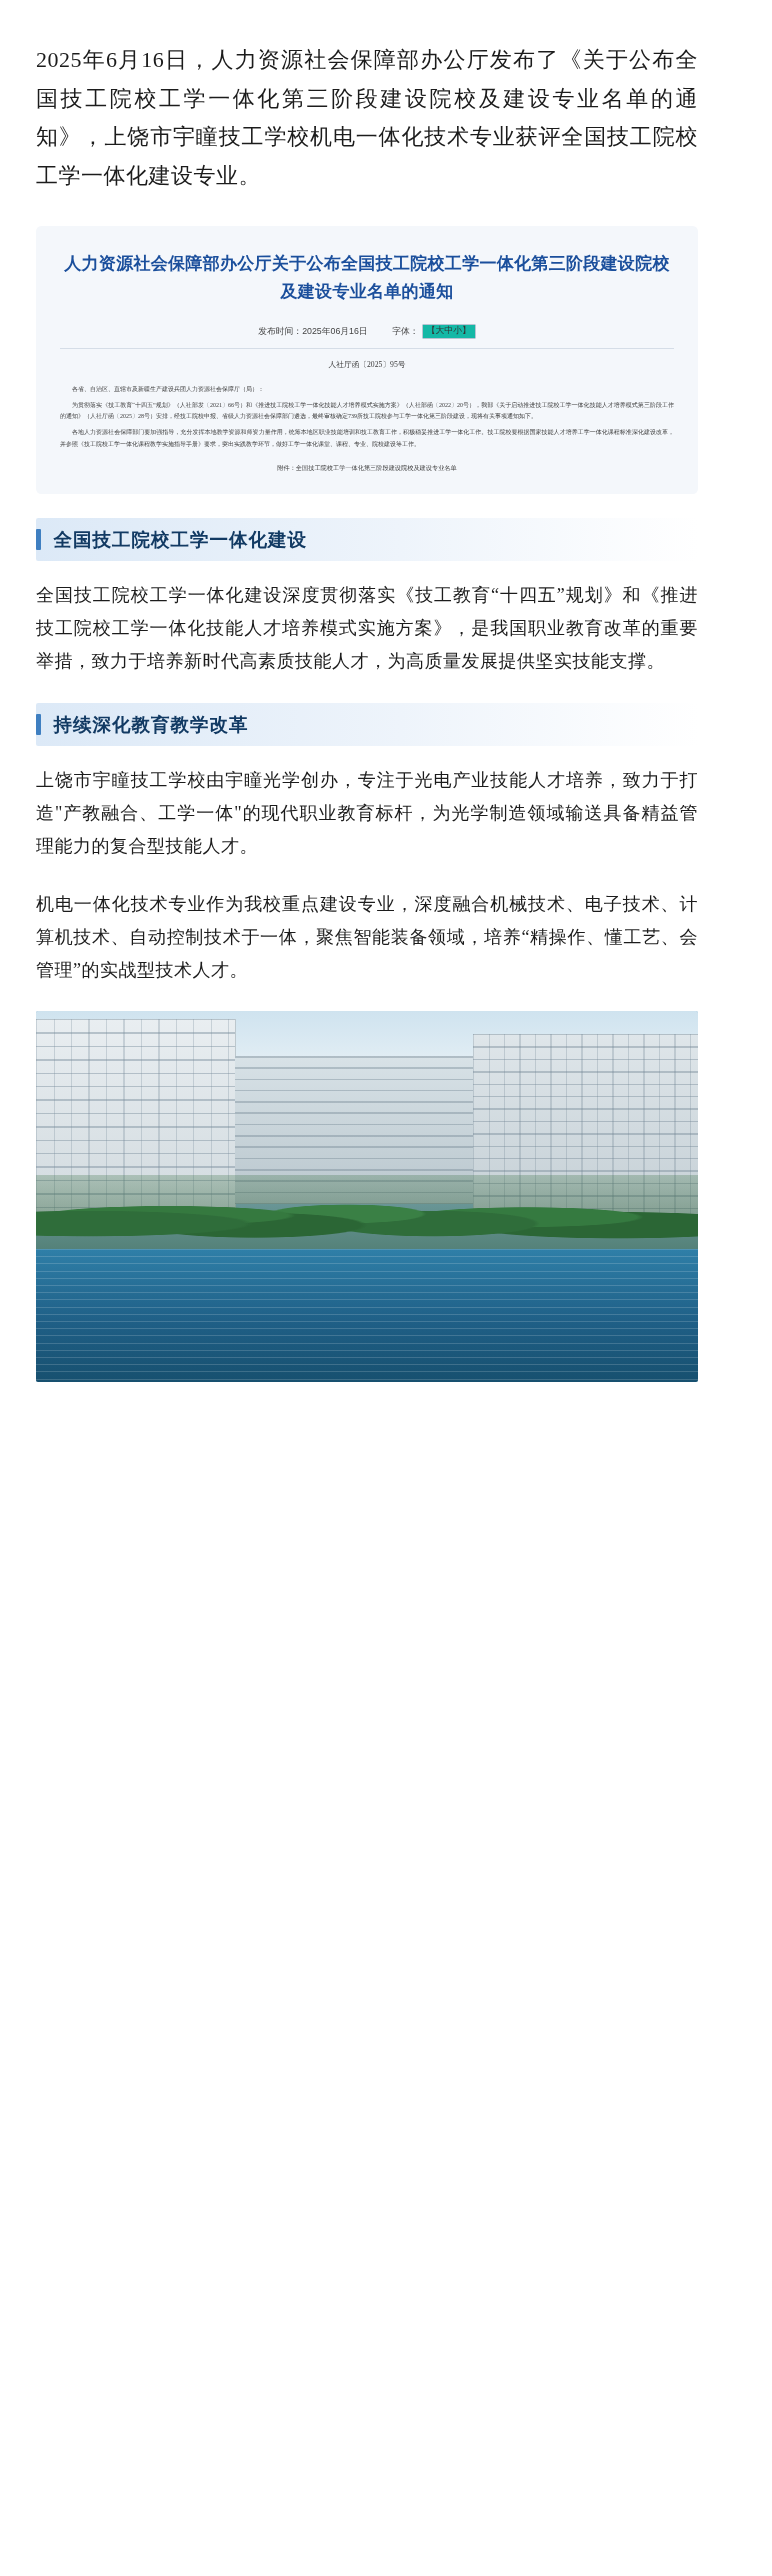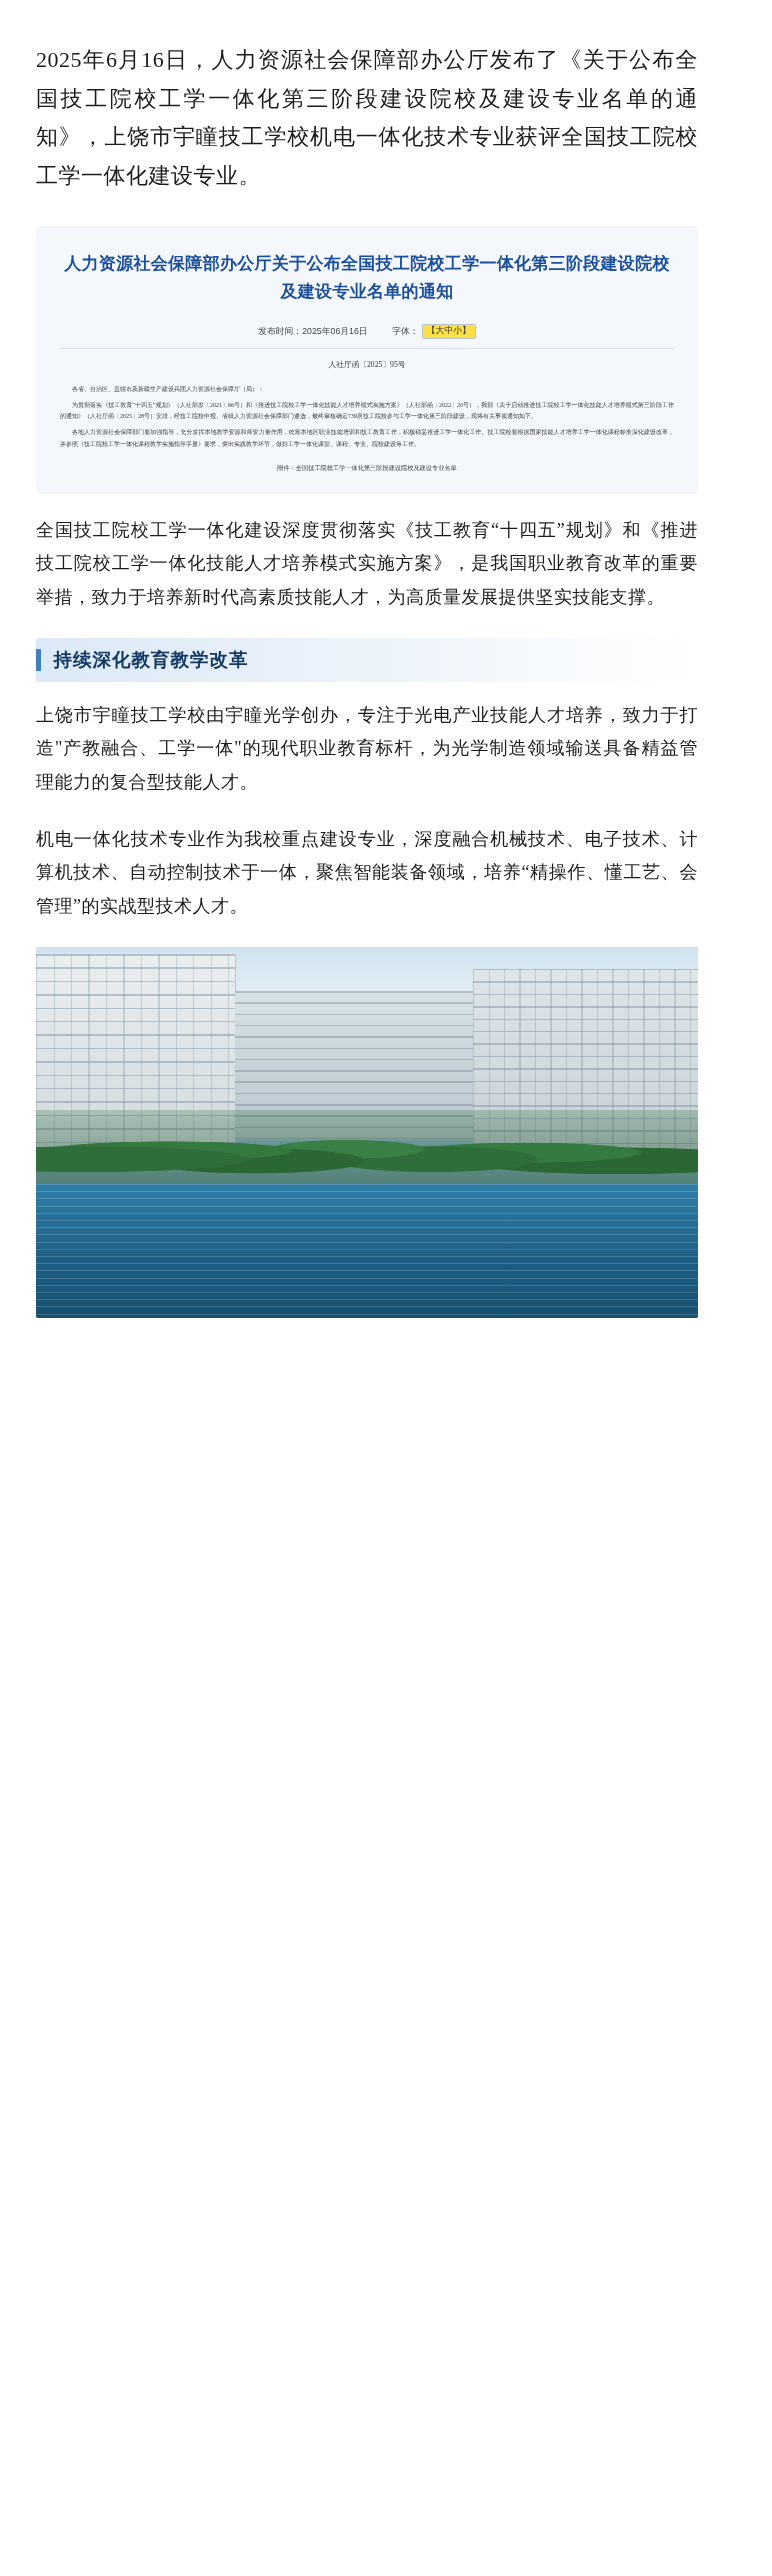--- a/index.html
+++ b/index.html
@@ -57,21 +57,21 @@
     font-family: "Liberation Sans", "DejaVu Sans", sans-serif;
   }
   .notice-meta .sep { display: inline-block; width: 19.6px; }
   .notice-meta .fontbox {
     display: inline-block;
     border: 0.5px solid #b9c4d2;
     border-radius: 1.5px;
     padding: 0.5px 4.1px;
     margin-left: 3.1px;
     color: #333;
-    background: #fde047;
+    background: #14b8a6;
   }
   .notice-rule {
     height: 0.5px;
     background: #d5dde7;
     margin: 9.3px 0 11.3px 0;
   }
   .notice-docnum {
     text-align: center;
     font-size: 7.7px;
     color: #3a3a3a;
@@ -267,20 +267,24 @@
     <div class="notice-body">
       <p>各省、自治区、直辖市及新疆生产建设兵团人力资源社会保障厅（局）：</p>
       <p>为贯彻落实《技工教育“十四五”规划》（人社部发〔2021〕66号）和《推进技工院校工学一体化技能人才培养模式实施方案》（人社部函〔2022〕20号），我部《关于启动推进技工院校工学一体化技能人才培养模式第三阶段工作的通知》（人社厅函〔2025〕28号）安排，经技工院校申报、省级人力资源社会保障部门遴选，最终审核确定739所技工院校参与工学一体化第三阶段建设，现将有关事项通知如下。</p>
       <p>各地人力资源社会保障部门要加强指导，充分发挥本地教学资源和师资力量作用，统筹本地区职业技能培训和技工教育工作，积极稳妥推进工学一体化工作。技工院校要根据国家技能人才培养工学一体化课程标准深化建设改革，并参照《技工院校工学一体化课程教学实施指导手册》要求，突出实践教学环节，做好工学一体化课堂、课程、专业、院校建设等工作。</p>
     </div>
 
     <div class="notice-attach">附件：全国技工院校工学一体化第三阶段建设院校及建设专业名单</div>
   </div>
 
 
+  <div class="section-head">
+    <div class="bar"></div>
+    <div class="txt">全国技工院校工学一体化建设</div>
+  </div>
   <p class="body-p">全国技工院校工学一体化建设深度贯彻落实《技工教育“十四五”规划》和《推进技工院校工学一体化技能人才培养模式实施方案》，是我国职业教育改革的重要举措，致力于培养新时代高素质技能人才，为高质量发展提供坚实技能支撑。</p>
 
   <div class="section-head">
     <div class="bar"></div>
     <div class="txt">持续深化教育教学改革</div>
   </div>
   <p class="body-p">上饶市宇瞳技工学校由宇瞳光学创办，专注于光电产业技能人才培养，致力于打造"产教融合、工学一体"的现代职业教育标杆，为光学制造领域输送具备精益管理能力的复合型技能人才。</p>
   <p class="body-p">机电一体化技术专业作为我校重点建设专业，深度融合机械技术、电子技术、计算机技术、自动控制技术于一体，聚焦智能装备领域，培养“精操作、懂工艺、会管理”的实战型技术人才。</p>
 
   <div class="photo">

